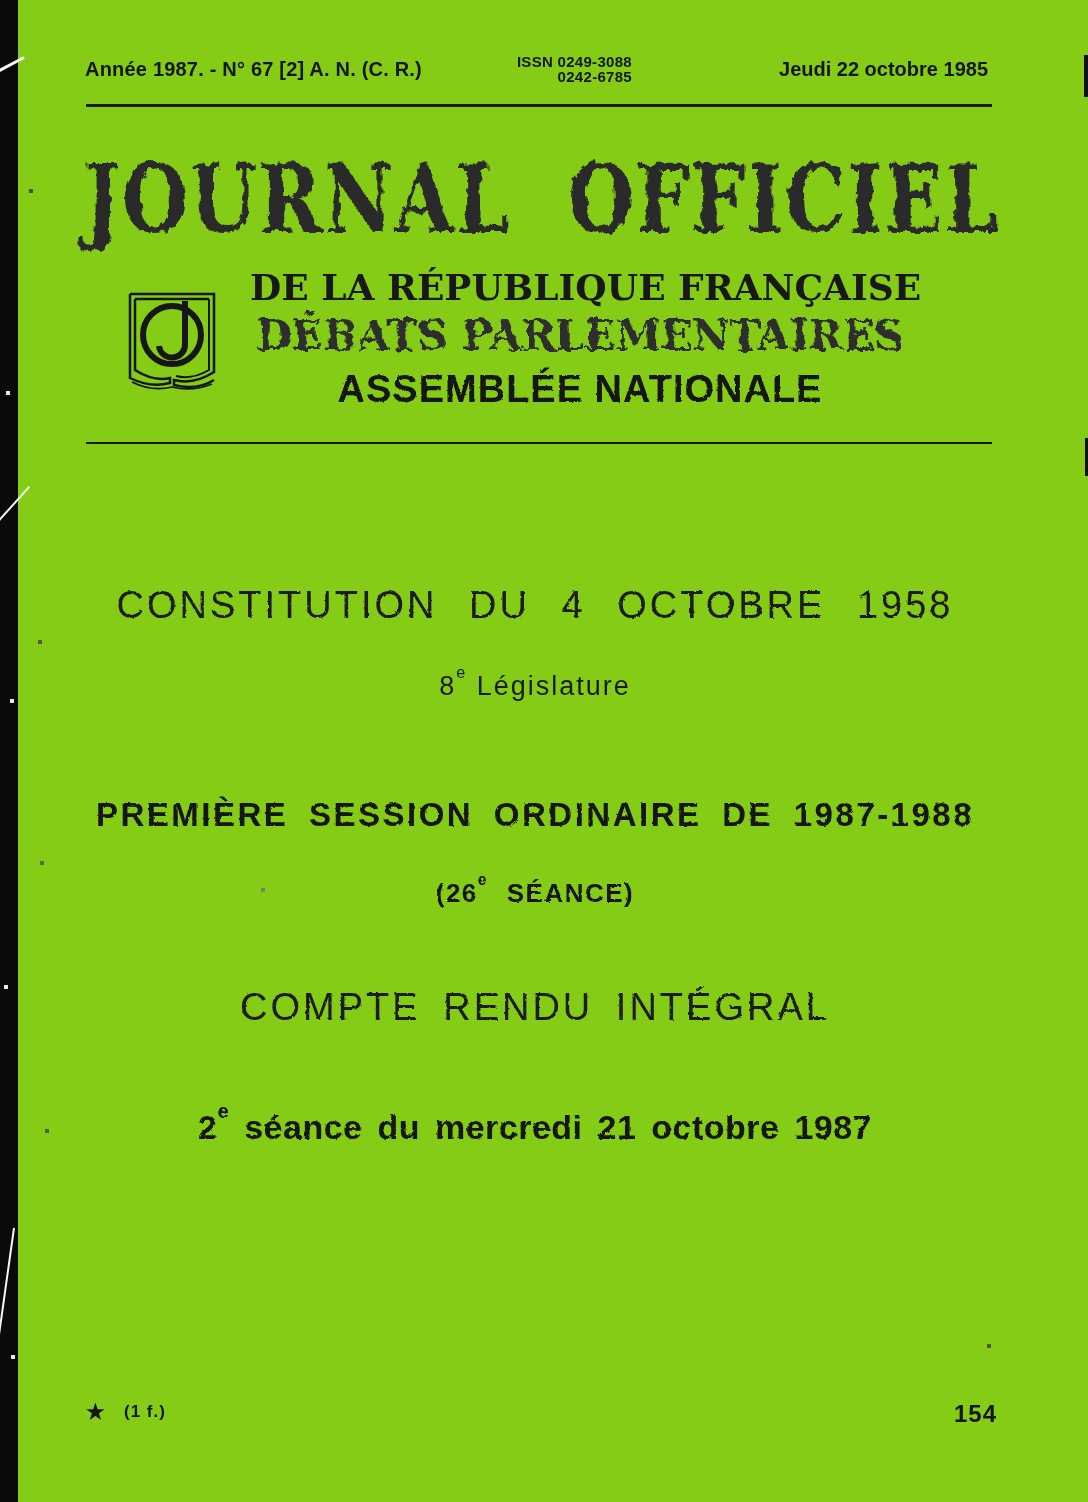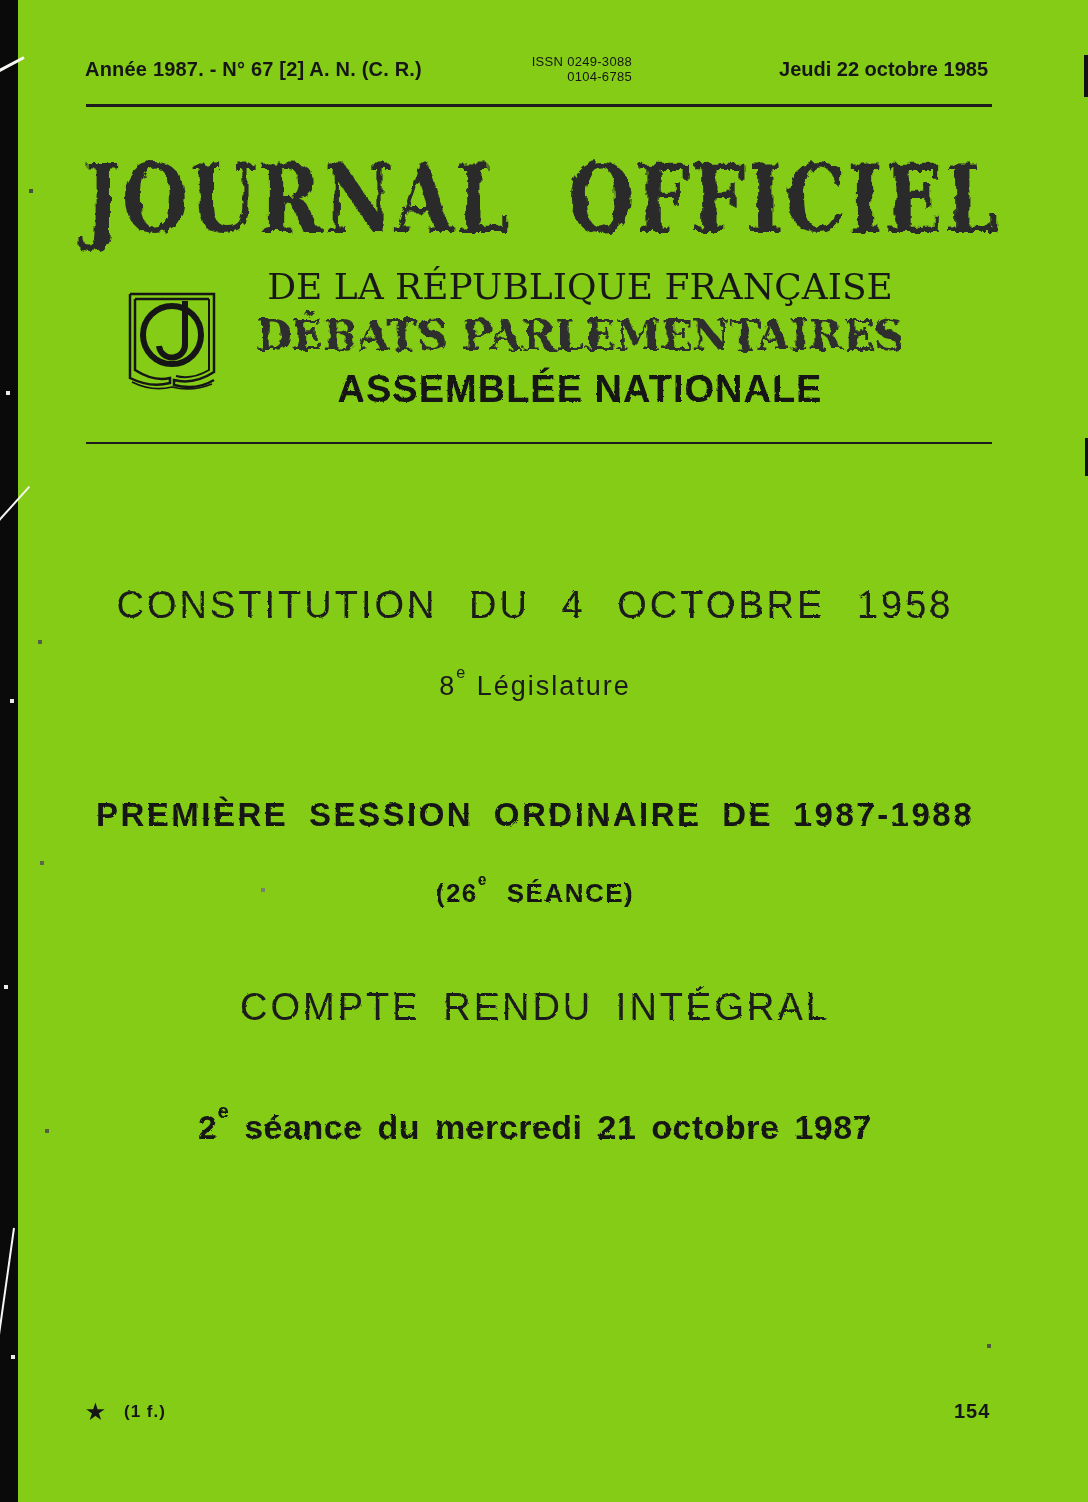--- a/index.html
+++ b/index.html
@@ -18,54 +18,54 @@
     box-shadow:7px 392px 0 1px #e9e9e6, 11px 700px 0 1px #e9e9e6, 5px 986px 0 1px #e9e9e6, 12px 1356px 0 1px #e9e9e6;}
   .page-specks{position:absolute; left:0; top:0; width:2px; height:2px; background:transparent; opacity:.85;
     box-shadow:30px 190px 0 1px #3a3a3a, 39px 641px 0 1px #4a4a4a, 46px 1130px 0 1px #4a4a4a,
                41px 862px 0 1px #555, 262px 889px 0 1px #777, 988px 1345px 0 1px #444;}
   .edge-tick{position:absolute; background:#111;}
   .edge-tick.t1{right:0; top:55px;  width:4px; height:42px;}
   .edge-tick.t2{right:0; top:438px; width:3px; height:38px;}
   
   .header-left{position:absolute; left:85px; top:58px; font-size:20px; font-weight:700; letter-spacing:.2px; white-space:nowrap;}
   .issn{position:absolute; left:468px; top:54px; width:164px; text-align:right;
-        font-size:13px; font-weight:400; line-height:15px; letter-spacing:.3px;}
+        font-size:15px; font-weight:700; line-height:15px; letter-spacing:.3px;}
   .header-right{position:absolute; right:100px; top:58px; font-size:20px; font-weight:700; white-space:nowrap;}
   sup.sm{font-size:60%; position:relative; top:-.45em;}
   
   .rule{position:absolute; left:86px; width:906px; height:3px; background:#1d1d1d;}
   .rule.r1{top:104px;}
   .rule.r2{top:442px; height:2px;}
   
   .jo-title{position:absolute; top:144px; left:60px; width:960px; text-align:center;
     font-family:"DejaVu Serif", serif; font-weight:700; font-size:80px;
     letter-spacing:2px; word-spacing:30px; color:#2c2c2c; white-space:nowrap;
     transform:scale(.95,1.18); transform-origin:center top; filter:url(#grunge-strong);}
   .mast-text{position:absolute; left:250px; width:660px; text-align:center;}
   .sub1{position:absolute; top:266px; width:100%;
-    font-family:"DejaVu Serif", serif; font-weight:400; font-size:36px; color:#181818; white-space:nowrap;}
+    font-family:"DejaVu Serif", serif; font-weight:700; font-size:36px; color:#181818; white-space:nowrap;}
   .sub2{position:absolute; top:310px; width:100%;
     font-family:"DejaVu Serif", serif; font-weight:700; font-size:41px; color:#2e2e2e;
     white-space:nowrap; transform:scaleY(1.05); transform-origin:top; filter:url(#grunge-strong);}
   .sub3{position:absolute; top:368px; width:100%;
     font-weight:700; font-size:38px; letter-spacing:1px; color:#121212; white-space:nowrap; filter:url(#grunge-light);}
   .logo{position:absolute; left:122px; top:288px;}
   
   .content{position:absolute; left:0; top:0; width:1070px; height:100%;}
   .content > div{position:absolute; width:100%; text-align:center; white-space:nowrap;}
   .constitution{top:584px; font-size:38px; font-weight:400; letter-spacing:3px; word-spacing:18px; color:#1b1b1b; filter:url(#grunge-light);}
   .legislature {top:670px; font-size:27px; font-weight:400; letter-spacing:2px; color:#1b1b1b;}
   .session     {top:796px; font-size:33px; font-weight:700; letter-spacing:2.5px; word-spacing:9px; filter:url(#grunge-light);}
   .seance      {top:878px; font-size:26px; font-weight:700; letter-spacing:1.5px; word-spacing:10px; filter:url(#grunge-light);}
   .compte      {top:986px; font-size:38px; font-weight:400; letter-spacing:3px; word-spacing:9px; color:#1b1b1b; filter:url(#grunge-light);}
   .dateline    {top:1108px; font-size:34px; font-weight:700; letter-spacing:.5px; word-spacing:5px; filter:url(#grunge-light);}
   
   .f-star{position:absolute; left:86px;  top:1400px; font-size:21px; font-weight:700;}
   .f-price{position:absolute; left:124px; top:1402px; font-size:17px; font-weight:700; letter-spacing:1px;text-align:right;}
-  .f-page{position:absolute; left:954px; top:1400px; font-size:20px; font-weight:700; letter-spacing:1px;}
+  .f-page{position:absolute; left:954px; top:1400px; font-size:24px; font-weight:700; letter-spacing:1px;}
 </style>
 </head>
 <body>
 
 <svg width="0" height="0" style="position:absolute" aria-hidden="true">
   <filter id="grunge-strong" x="-10%" y="-10%" width="120%" height="120%">
     <feTurbulence type="fractalNoise" baseFrequency="0.12 0.09" numOctaves="3" seed="7" result="n"></feTurbulence>
     <feDisplacementMap in="SourceGraphic" in2="n" scale="8"></feDisplacementMap>
   </filter>
   <filter id="grunge-light" x="-10%" y="-10%" width="120%" height="120%">
@@ -82,21 +82,21 @@
     <div class="scratch s3"></div>
     <div class="bar-specks"></div>
   </div>
   <div class="page-specks"></div>
   <div class="edge-tick t1"></div>
   <div class="edge-tick t2"></div>
 
   <div class="header-left">Année 1987. - N° 67 [2] A. N. (C. R.)</div>
   <div class="issn">
     <div>ISSN 0249-3088</div>
-    <div>0104-6785</div>
+    <div>0242-6785</div>
   </div>
   <div class="header-right">Jeudi 22 octobre 1985</div>
   <div class="rule r1"></div>
 
   <div class="jo-title">JOURNAL OFFICIEL</div>
 
   <svg class="logo" width="100" height="104" viewBox="0 0 100 104">
     <g fill="none" stroke="#161616">
 
       <path d="M8 6 H92 V84 Q72 97 52 92 L52 97 Q74 103 92 92" stroke-width="2.5"></path>

